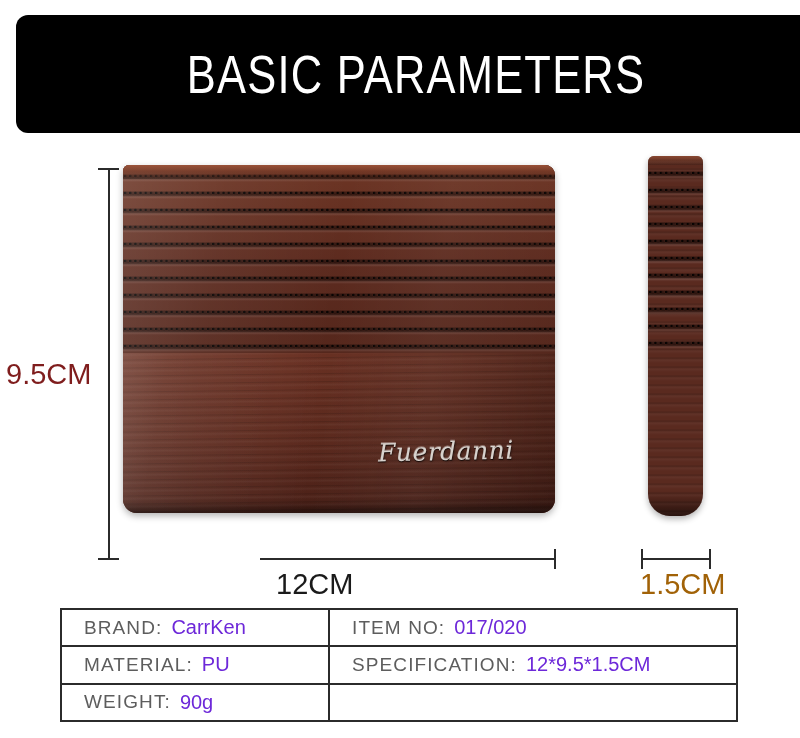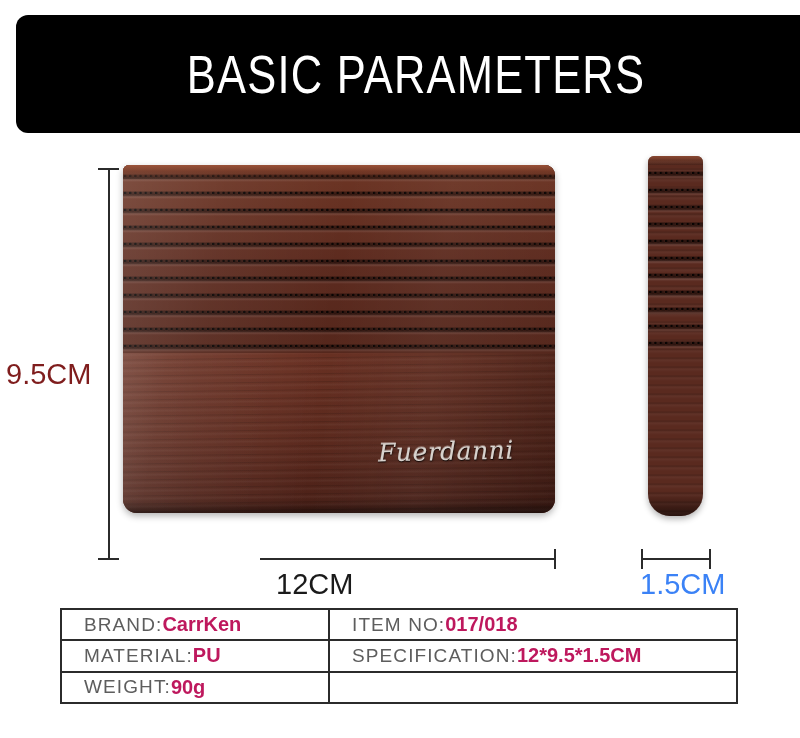--- a/index.html
+++ b/index.html
@@ -356,31 +356,31 @@
     left: 709px;
     top: 549px;
     width: 2px;
     height: 20px;
   }
   .dim-label-15 {
     position: absolute;
     left: 640px;
     top: 568px;
     font-size: 29px;
-    color: #3b82f6;
+    color: #a16207;
     white-space: nowrap;
   }
 
   
   .spec-table {
     position: absolute;
     left: 60px;
     top: 608px;
     width: 678px;
-    height: 96px;
+    height: 114px;
     border: 2px solid #2b2b2b;
     box-sizing: border-box;
     display: flex;
     flex-direction: column;
     background: #ffffff;
   }
   .spec-row {
     flex: 1 1 0;
     display: flex;
     border-bottom: 2px solid #2b2b2b;
@@ -406,23 +406,23 @@
     border-radius: 9px;
   }
   .spec-key {
     font-size: 19px;
     color: #5d5d5d;
     letter-spacing: 1.1px;
     font-weight: 400;
   }
   .spec-val {
     font-size: 20px;
-    color: #be185d;
-    font-weight: 700;
-    margin-left: 0;
+    color: #6d28d9;
+    font-weight: 400;
+    margin-left: 9px;
     letter-spacing: 0px;
   }
 </style>
 </head>
 <body>
 
 <div id="page">
 
   <div class="banner">
     <div class="banner-title">BASIC PARAMETERS</div>
@@ -467,21 +467,21 @@
 
   <div class="spec-table">
 
     <div class="spec-row">
       <div class="spec-cell left">
         <span class="spec-key">BRAND:</span>
         <span class="spec-val">CarrKen</span>
       </div>
       <div class="spec-cell right">
         <span class="spec-key">ITEM NO:</span>
-        <span class="spec-val">017/018</span>
+        <span class="spec-val">017/020</span>
       </div>
     </div>
 
     <div class="spec-row">
       <div class="spec-cell left">
         <span class="spec-key">MATERIAL:</span>
         <span class="spec-val">PU</span>
       </div>
       <div class="spec-cell right">
         <span class="spec-key">SPECIFICATION:</span>

